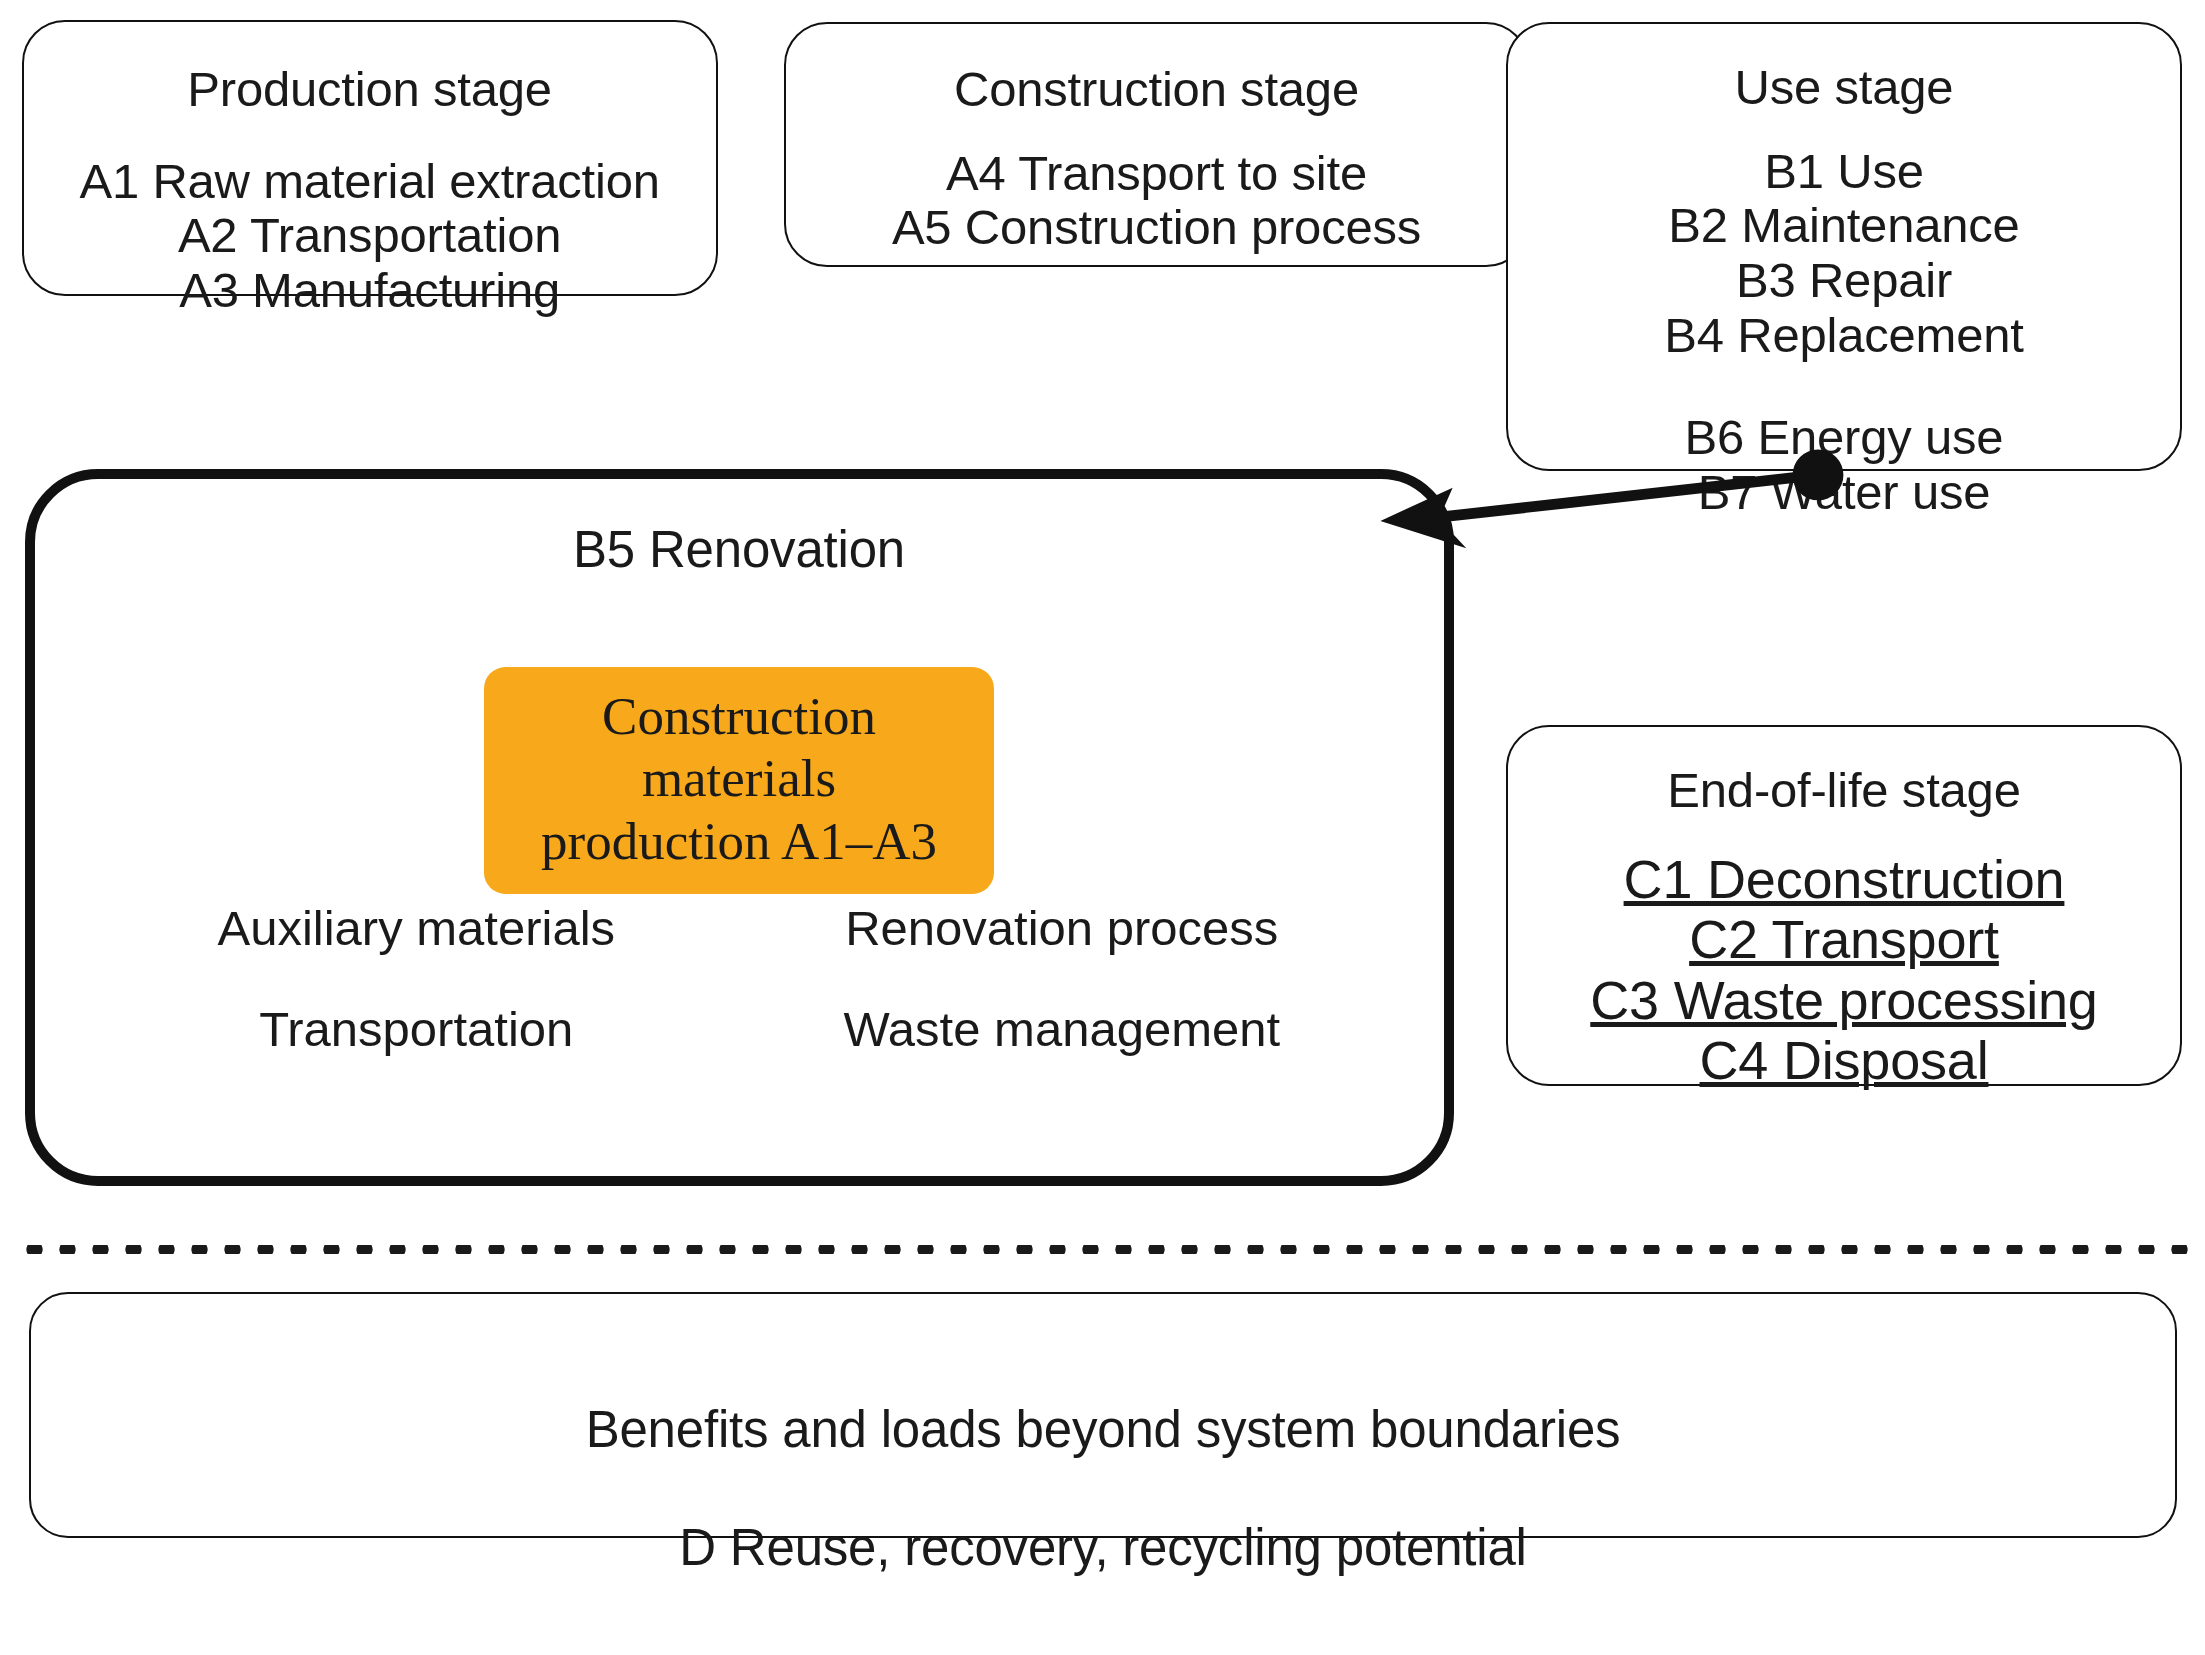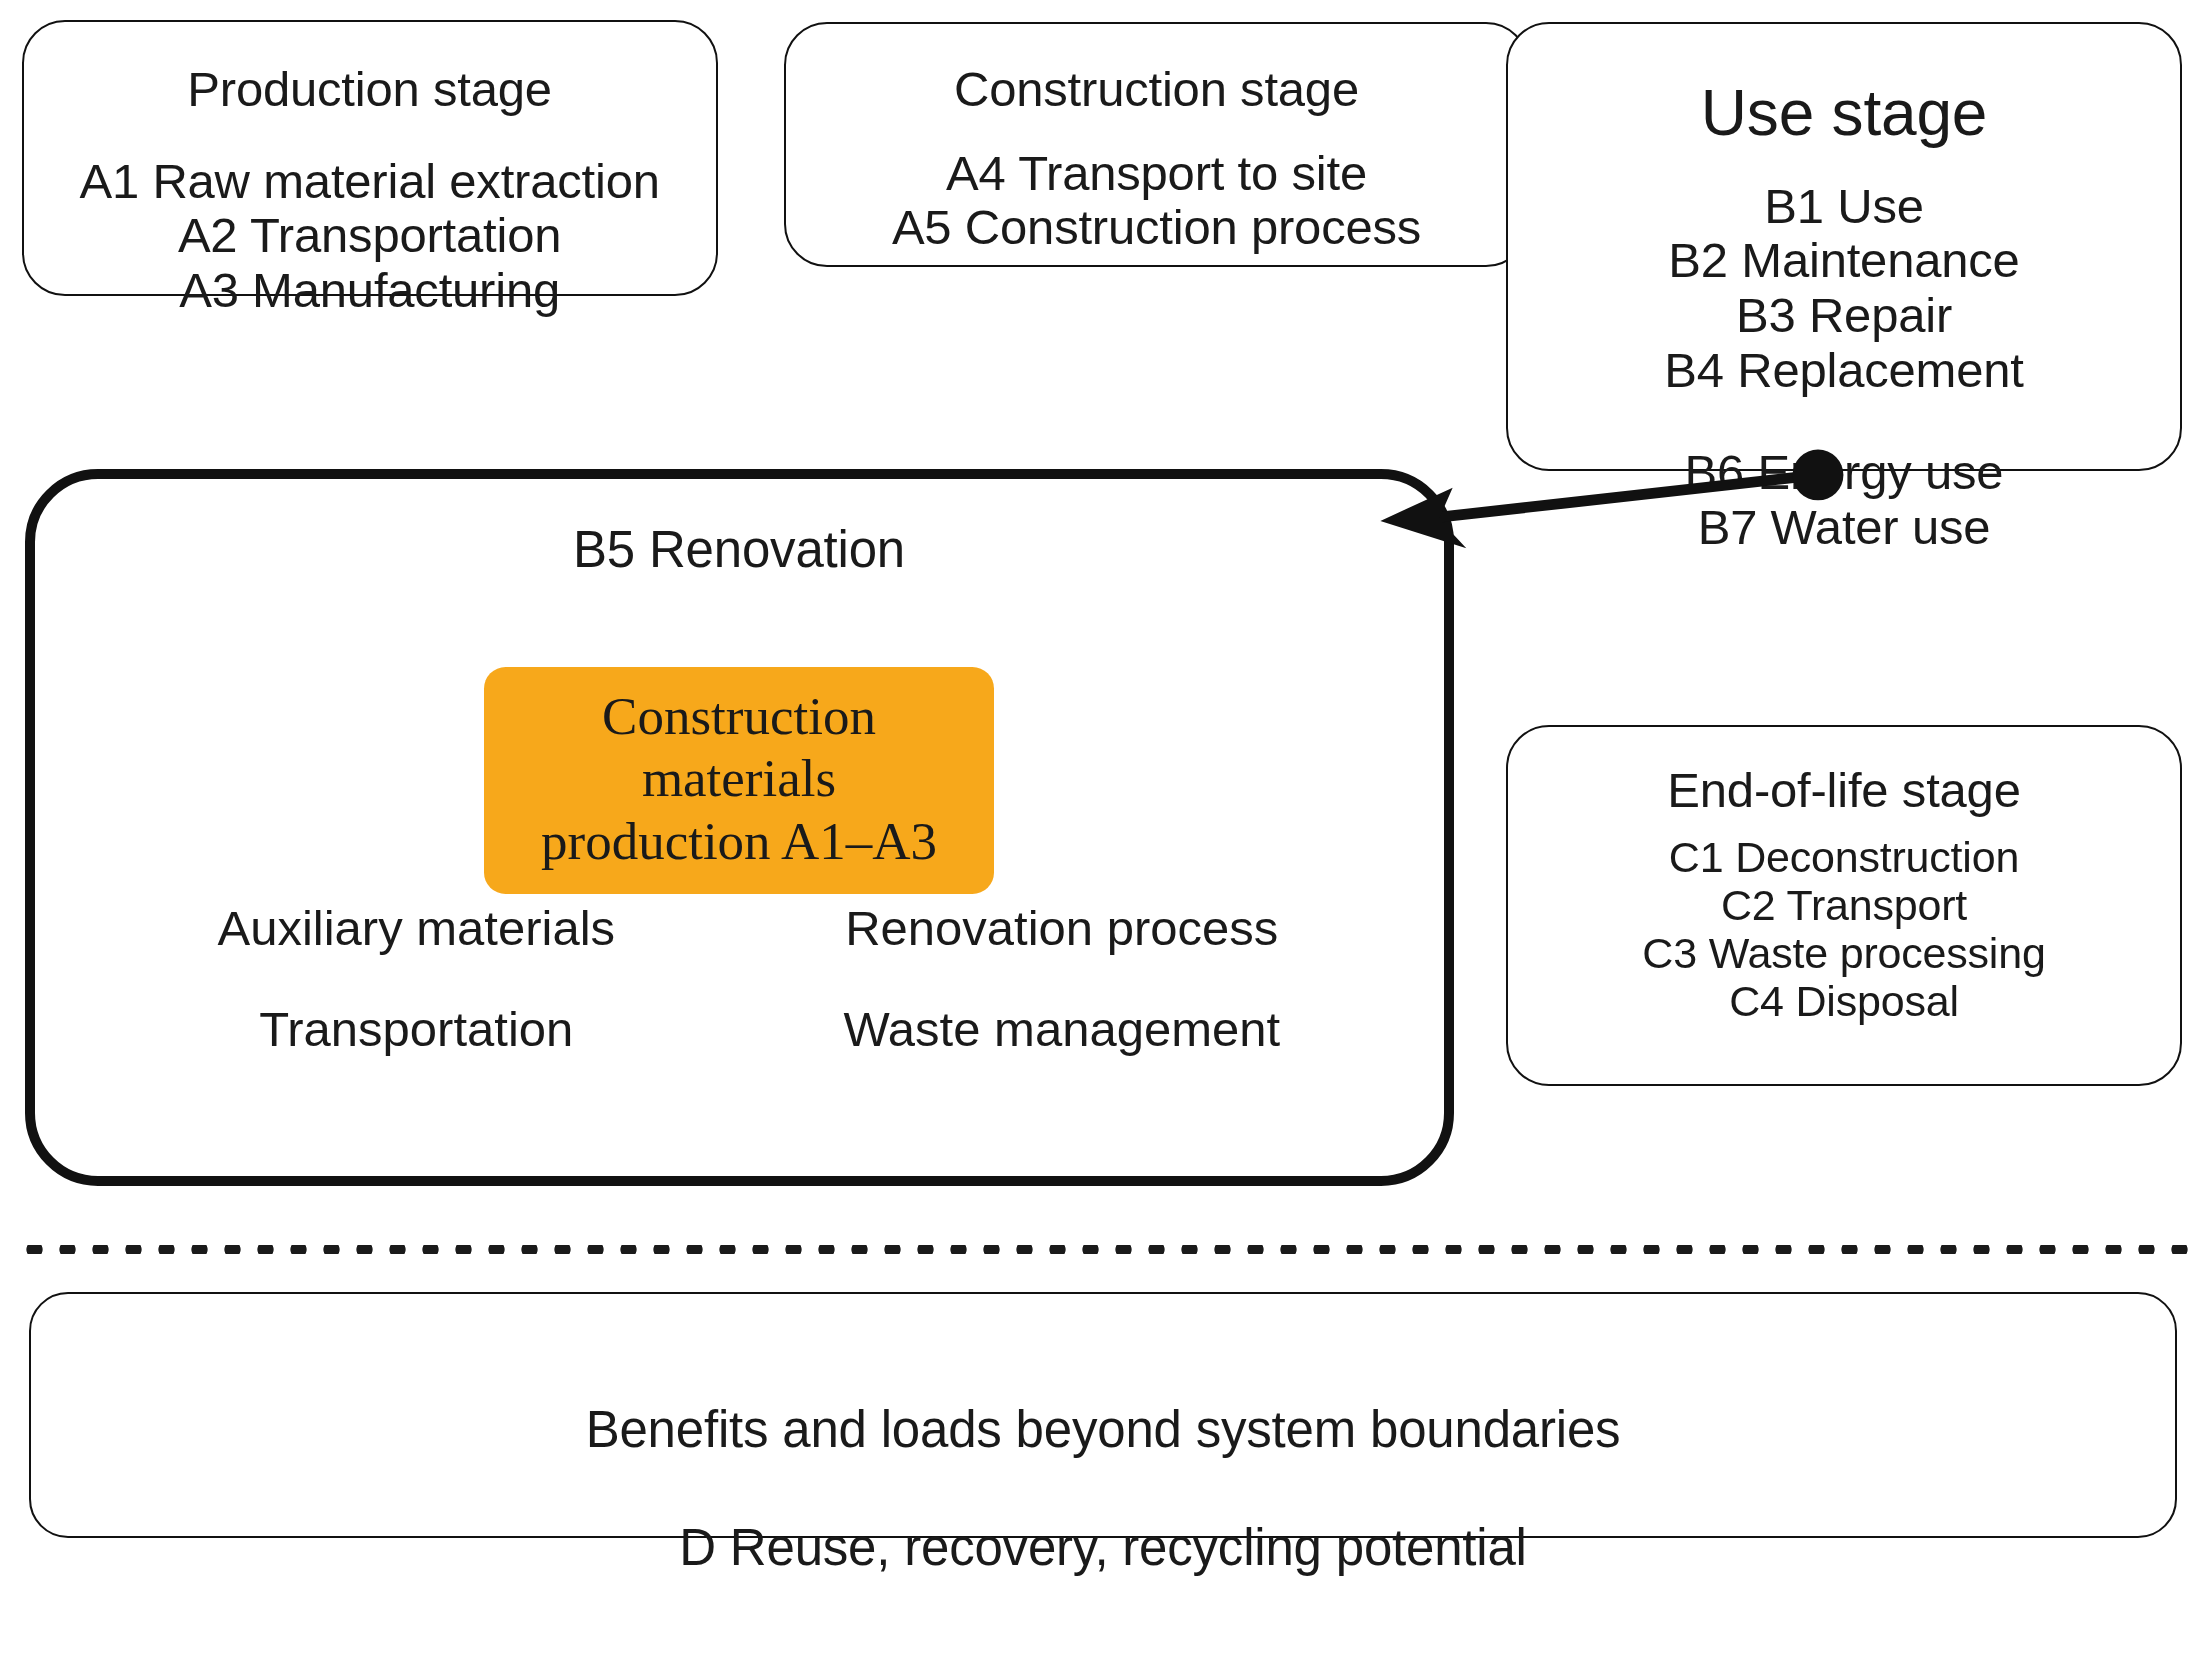--- a/index.html
+++ b/index.html
@@ -70,22 +70,22 @@
   }
 
   
   #use-stage {
     left: 1506px;
     top: 21.6px;
     width: 676px;
     height: 449px;
   }
   #use-stage .box-title {
-    font-size: 64px;
-    margin-top: 52px;
+    font-size: 49px;
+    margin-top: 35px;
   }
   #use-stage .lines-top {
     margin-top: 29px;
     font-size: 49px;
     line-height: 1.12;
   }
   #use-stage .lines-bottom {
     margin-top: 47px;
     font-size: 49px;
     line-height: 1.12;
@@ -96,23 +96,24 @@
     left: 1506px;
     top: 725px;
     width: 676px;
     height: 361px;
   }
   #eol-stage .box-title {
     font-size: 49px;
     margin-top: 35px;
   }
   #eol-stage .lines {
-    margin-top: 15px;
-    font-size: 43px;
-    line-height: 1.12;
+    margin-top: 31px;
+    font-size: 54px;
+    line-height: 1.12;
+    text-decoration: underline;
   }
 
   
   #b5-renovation {
     left: 24.5px;
     top: 469px;
     width: 1429px;
     height: 717px;
     border-width: 10.8px;
     border-radius: 73px;

